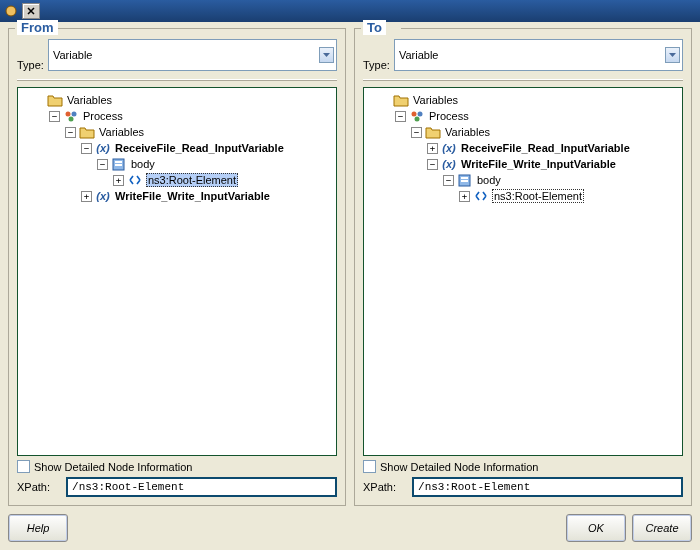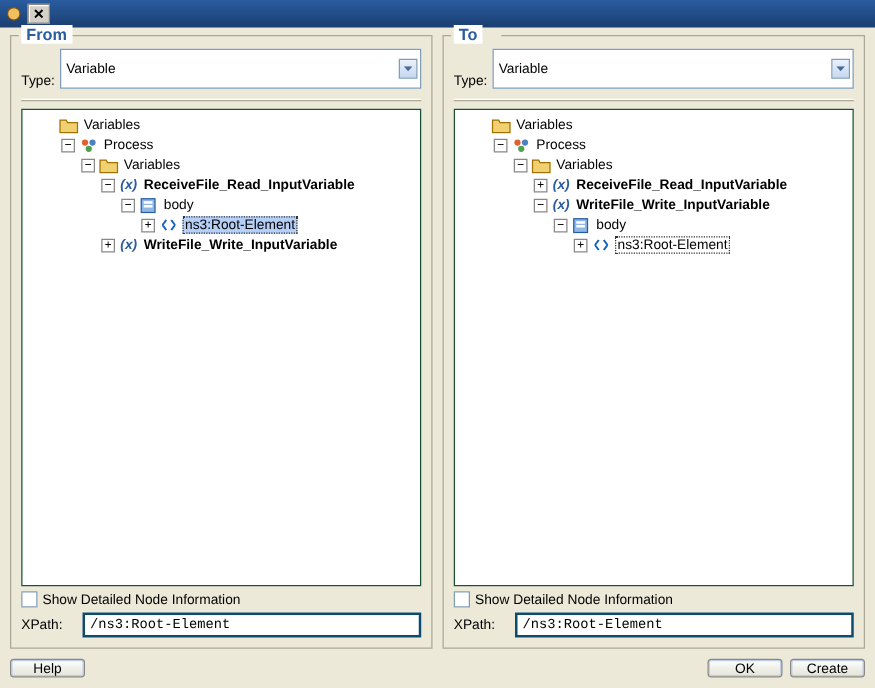--- a/index.html
+++ b/index.html
@@ -161,27 +161,28 @@
     flex:1; height:20px; background:#fff; border:2px solid #0c4a6e;
     padding: 0 4px;
     font-family: "Courier New", monospace;
     font-size: 11px;
     display:flex; align-items:center;
   }
   .button-row {
     display:flex; margin-top:8px; align-items:center;
   }
   .btn {
-    height:15px; min-width:60px;
+    height:28px; min-width:60px;
     background: linear-gradient(#fefefe,#e3e3d8);
     border:1px solid #888;
     border-radius:3px;
     padding: 0 10px;
     display:flex; align-items:center; justify-content:center;
     box-shadow: 0 0 0 1px #c0cde8 inset;
+    font-style: italic;
   }
   .btn + .btn { margin-left:6px; }
   .spacer { flex:1; }
   .bold { font-weight: bold; }
 </style>
 </head>
 <body>
 
 <div class="titlebar">
   <span class="app-icon">

